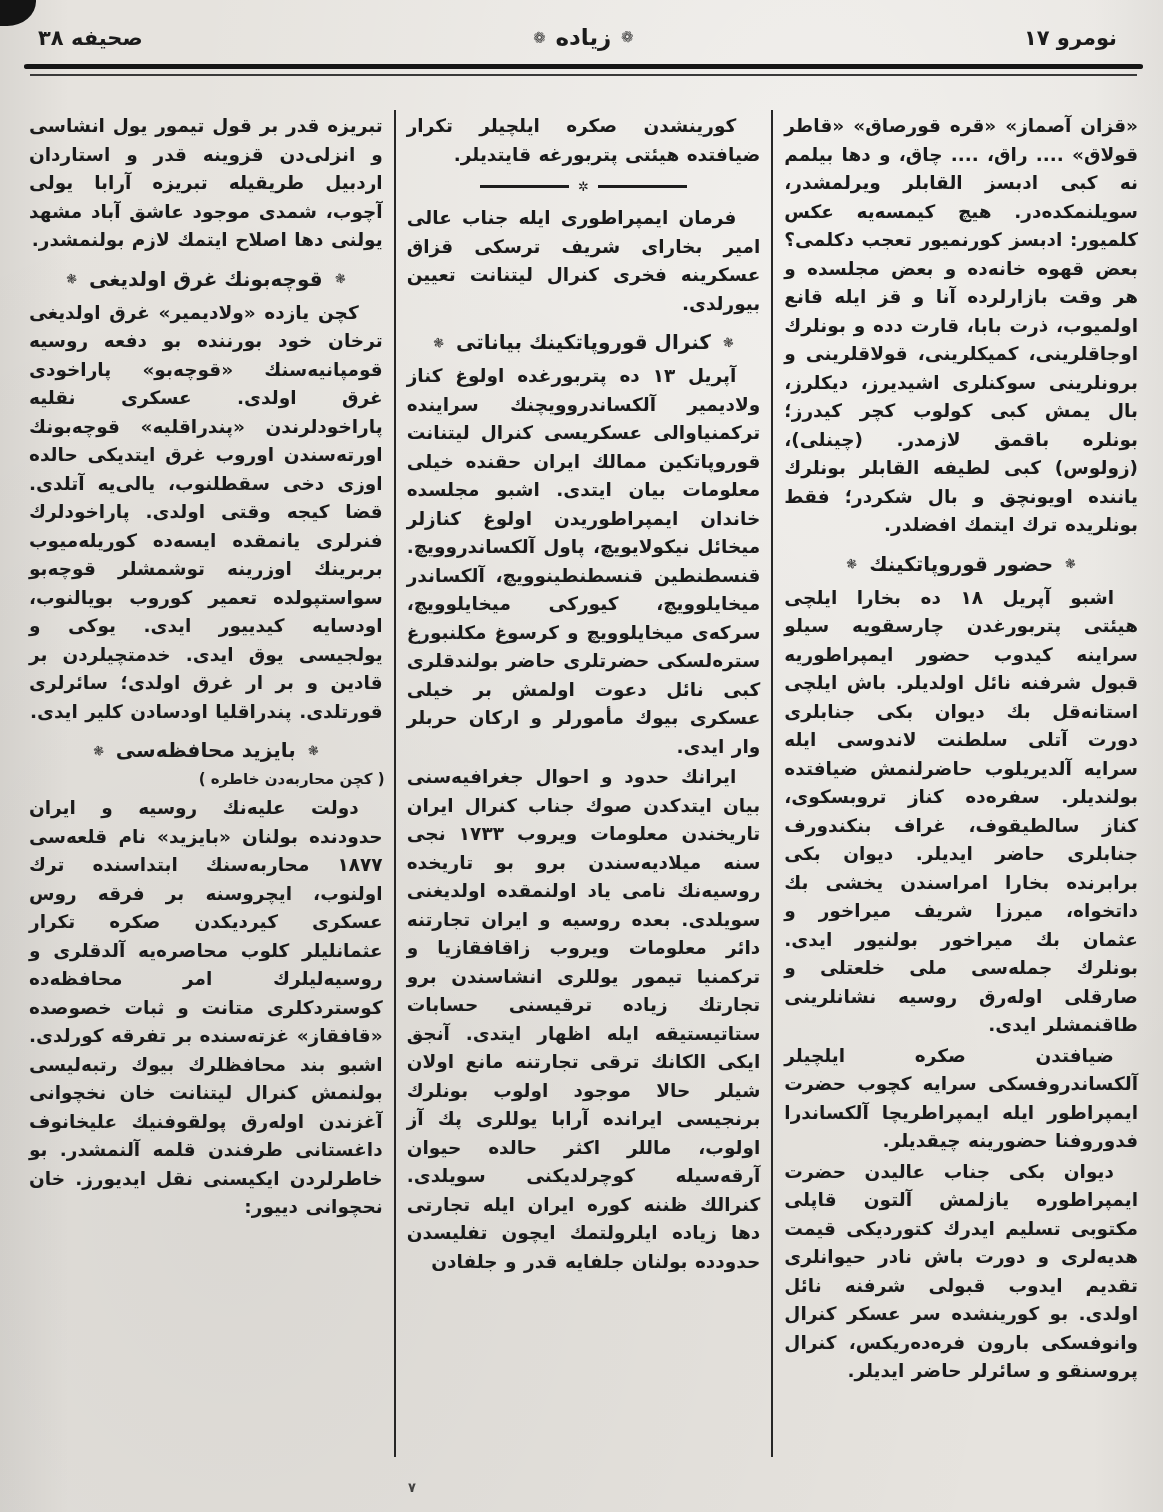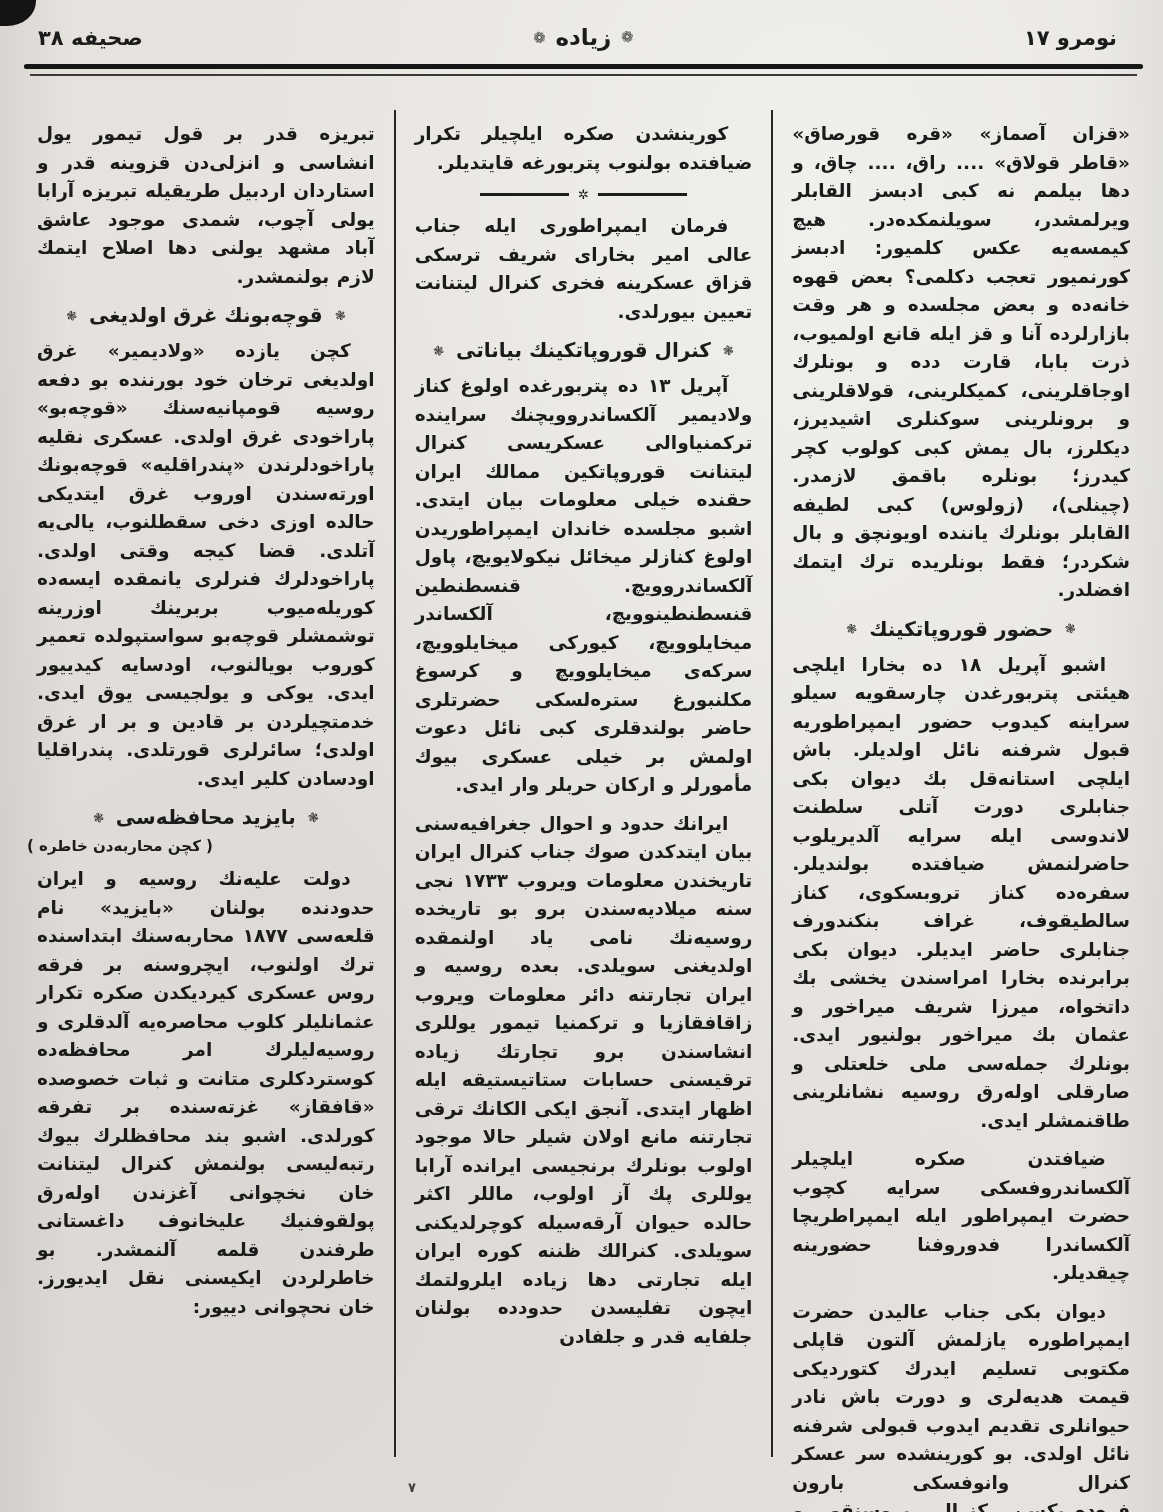--- a/index.html
+++ b/index.html
@@ -34,35 +34,35 @@
   .rule-thin{height:2px;background:#3a3a3a;margin:0 26px 0 30px;}
   
   .columns{
     position:absolute;top:102px;bottom:0;left:0;right:0;
     display:flex;direction:rtl;
     padding:8px 16px 0 20px;box-sizing:border-box;
   }
   .column{flex:1 1 0;padding:0 7px;box-sizing:border-box;overflow:hidden;}
   .vrule{width:2px;background:#262626;margin:0 2px 55px 2px;}
   .para{
-    margin:10px;
+    margin:2px;
     font-size:18.5px;line-height:28.5px;font-weight:bold;
     text-align:justify;text-indent:24px;
     word-spacing:1px;
   }
   .para.no-indent{text-indent:0;}
   .heading{
     margin:12px 0 8px;
     display:flex;align-items:center;justify-content:center;gap:12px;
     font-size:20px;font-weight:bold;
   }
   .h-orn{font-size:13px;opacity:.85;transform:rotate(-14deg);}
   .h-orn.flip{transform:rotate(166deg);}
   .subheading{
-    margin:0 0 6px;text-align:left;
+    margin:0 0 6px;text-align:right;
     font-size:15px;font-weight:bold;
   }
   .divider{
     width:58%;margin:10px auto 10px;
     display:flex;align-items:center;
   }
   .divider .dline{flex:1;height:2.5px;background:#1d1d1d;}
   .divider .dorn{padding:0 9px;font-size:13px;}
   .catchword{
     position:absolute;left:408px;top:1480px;
@@ -95,21 +95,21 @@
           <span class="h-orn">❃</span>
           <span class="h-text">حضور قوروپاتكينك</span>
           <span class="h-orn flip">❃</span>
         </h3>
         <p class="para">اشبو آپريل ١٨ ده بخارا ايلچى هيئتى پتربورغدن چارسقويه سيلو سراينه كيدوب حضور ايمپراطوريه قبول شرفنه نائل اولديلر. باش ايلچى استانه‌قل بك ديوان بكى جنابلرى دورت آتلى سلطنت لاندوسى ايله سرايه آلديريلوب حاضرلنمش ضيافتده بولنديلر. سفره‌ده كناز تروبسكوى، كناز سالطيقوف، غراف بنكندورف جنابلرى حاضر ايديلر. ديوان بكى برابرنده بخارا امراسندن يخشى بك داتخواه، ميرزا شريف ميراخور و عثمان بك ميراخور بولنيور ايدى. بونلرك جمله‌سى ملى خلعتلى و صارقلى اوله‌رق روسيه نشانلرينى طاقنمشلر ايدى.</p>
         <p class="para">ضيافتدن صكره ايلچيلر آلكساندروفسكى سرايه كچوب حضرت ايمپراطور ايله ايمپراطريچا آلكساندرا فدوروفنا حضورينه چيقديلر.</p>
         <p class="para">ديوان بكى جناب عاليدن حضرت ايمپراطوره يازلمش آلتون قاپلى مكتوبى تسليم ايدرك كتورديكى قيمت هديه‌لرى و دورت باش نادر حيوانلرى تقديم ايدوب قبولى شرفنه نائل اولدى. بو كورينشده سر عسكر كنرال وانوفسكى بارون فره‌ده‌ريكس، كنرال پروسنقو و سائرلر حاضر ايديلر.</p>
       </div>
       <div class="vrule"></div>
       <div class="column">
-        <p class="para">كورينشدن صكره ايلچيلر تكرار ضيافتده بولنوب پتربورغه قايتديلر.</p>
+        <p class="para">كورينشدن صكره ايلچيلر تكرار ضيافتده هيئتى پتربورغه قايتديلر.</p>
         <div class="divider">
           <span class="dline"></span>
           <span class="dorn">✲</span>
           <span class="dline"></span>
         </div>
         <p class="para">فرمان ايمپراطورى ايله جناب عالى امير بخاراى شريف ترسكى قزاق عسكرينه فخرى كنرال ليتنانت تعيين بيورلدى.</p>
         <h3 class="heading">
           <span class="h-orn">❃</span>
           <span class="h-text">كنرال قوروپاتكينك بياناتى</span>
           <span class="h-orn flip">❃</span>

